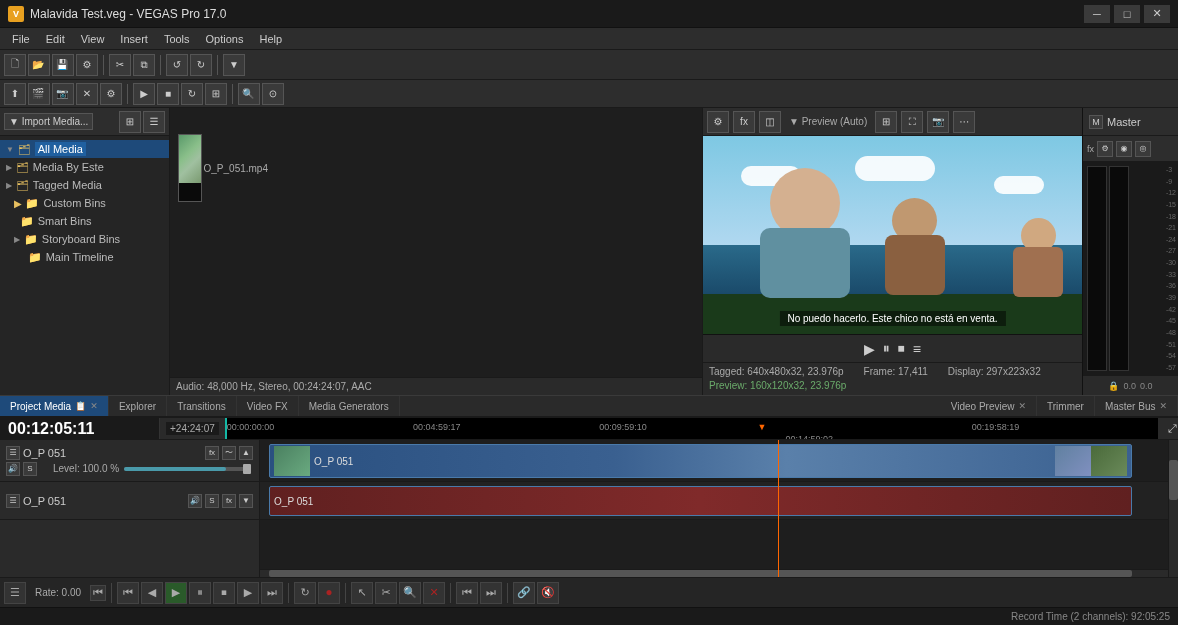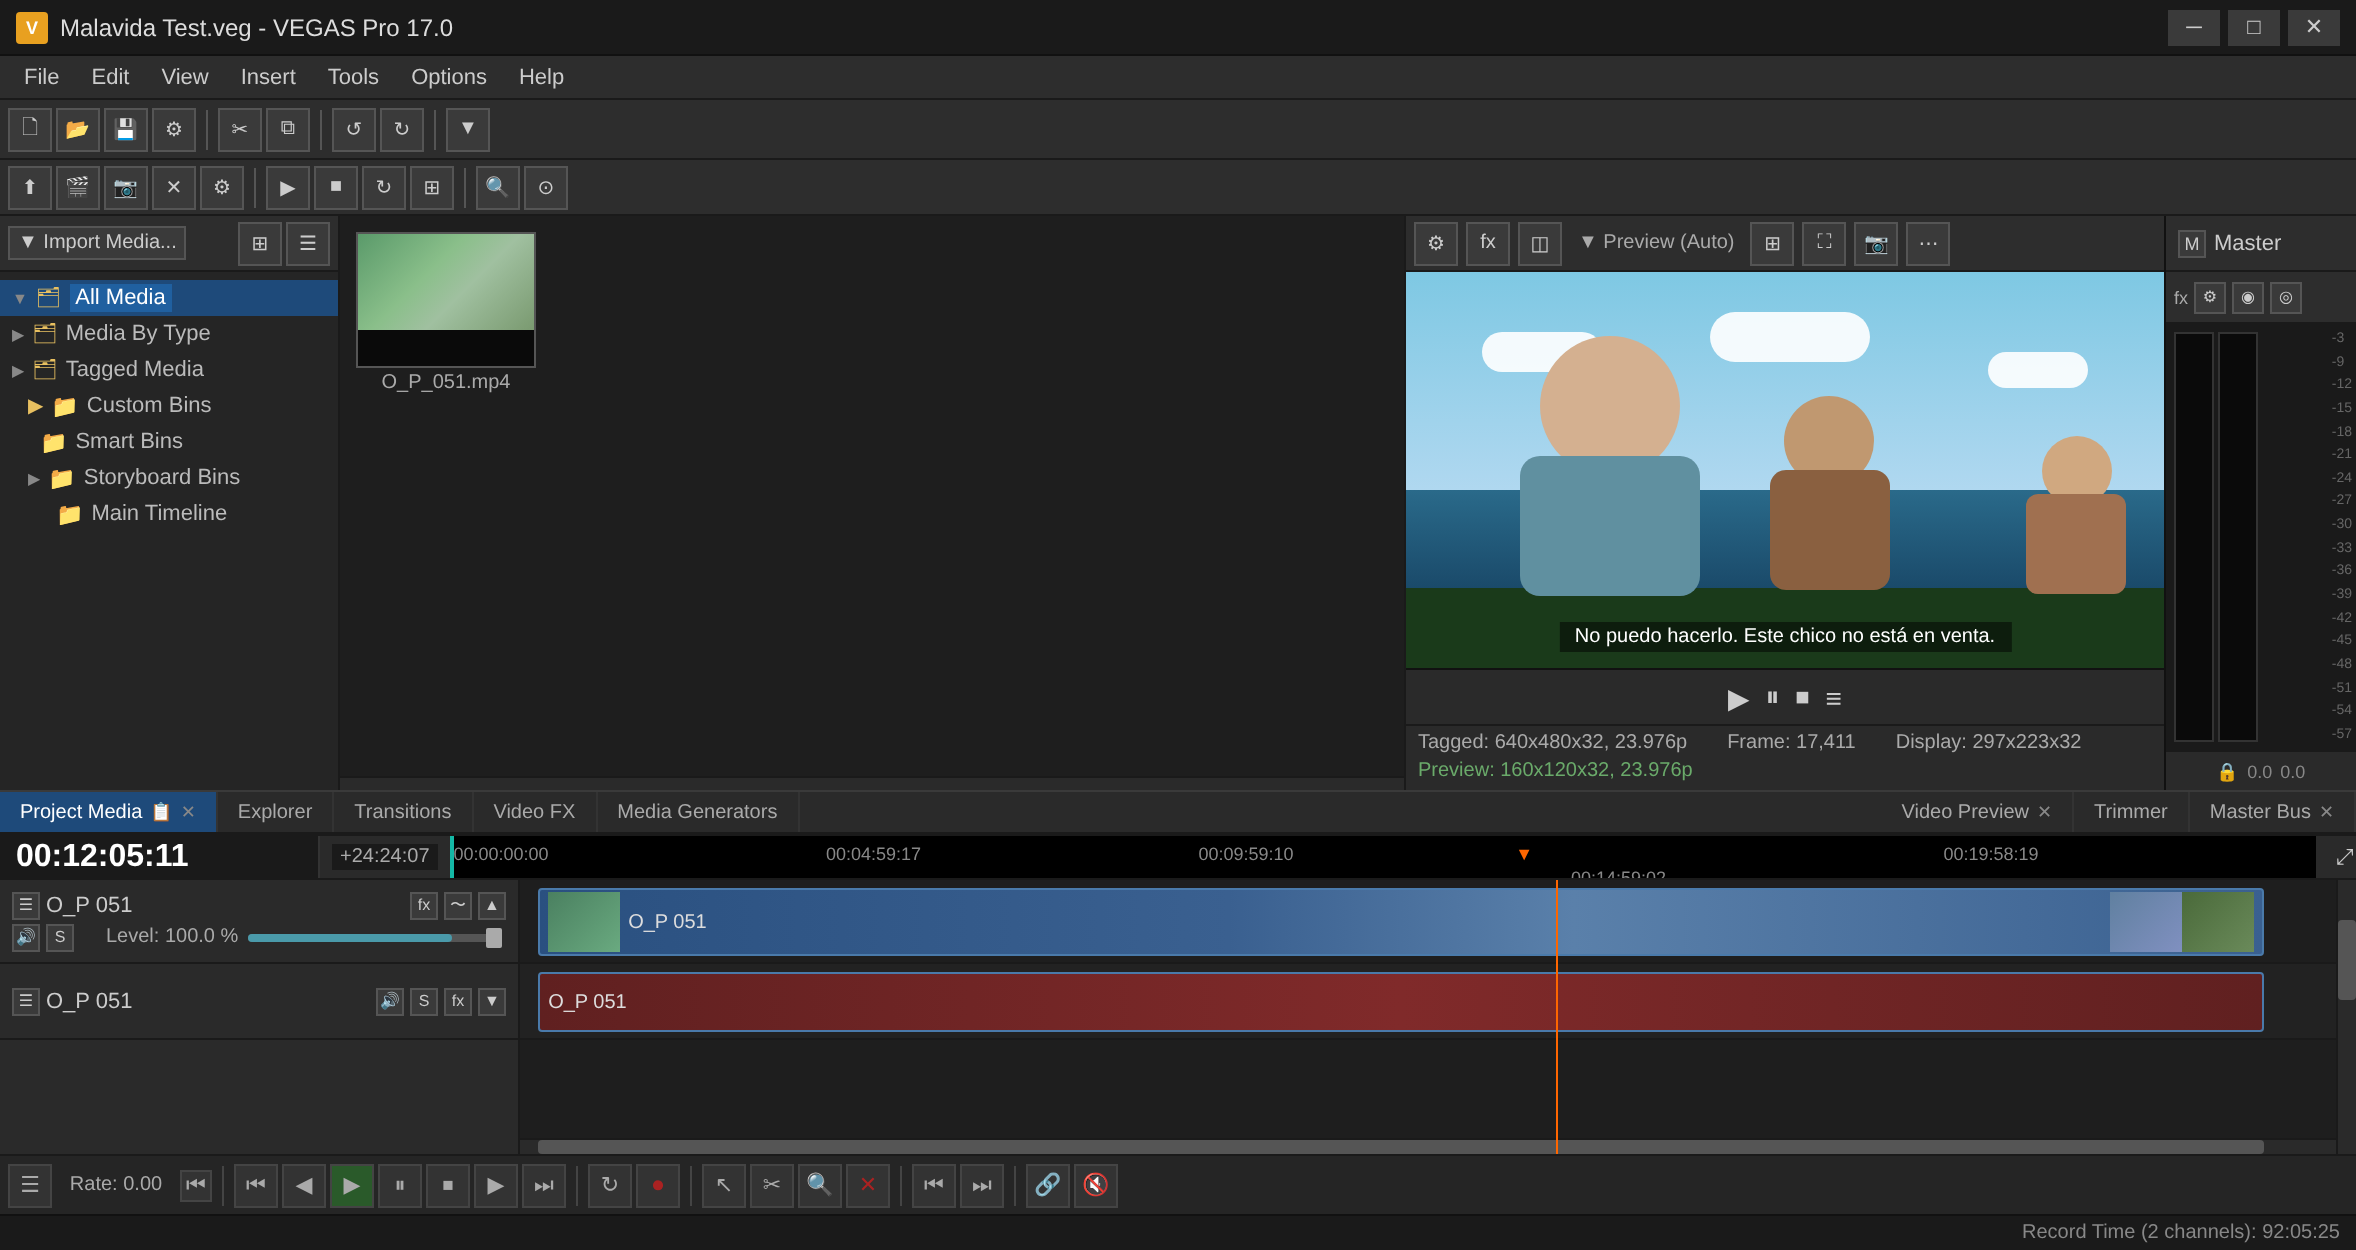--- a/index.html
+++ b/index.html
@@ -35,21 +35,21 @@
     #media-tree { flex: 1; overflow-y: auto; padding: 4px 0; }
     .tree-item { display: flex; align-items: center; padding: 2px 6px; cursor: pointer; gap: 4px; font-size: 11px; color: #bbb; height: 18px; }
     .tree-item.selected { background: #1e4a7a; color: white; }
     .tree-item .folder-icon { color: #e8c060; font-size: 10px; }
     .tree-item-indent { padding-left: 16px; }
     .tree-item-indent2 { padding-left: 28px; }
 
     
     #media-content { flex: 1; background: #1e1e1e; display: flex; flex-direction: column; border-right: 1px solid #1a1a1a; }
     #media-content-inner { flex: 1; display: flex; flex-wrap: wrap; align-content: flex-start; padding: 8px; gap: 4px; overflow-y: auto; }
-    .media-thumb { width: 90px; display: flex; flex-direction: column; align-items: center; gap: 2px; cursor: pointer; }
+    .media-thumb { width: 90px; display: flex; align-items: center; gap: 2px; cursor: pointer; margin-top: 18px; }
     .media-thumb-img { width: 90px; height: 68px; background: #333; border: 1px solid #555; position: relative; overflow: hidden; }
     .media-thumb-img .thumb-top { width: 100%; height: 48px; background: linear-gradient(135deg, #4a8a6a 0%, #6aaa8a 50%, #8ab0a0 100%); }
     .media-thumb-img .thumb-bot { width: 100%; height: 20px; background: #111; }
     .media-thumb-label { font-size: 10px; color: #aaa; text-align: center; }
     #media-info { background: #2a2a2a; padding: 3px 6px; font-size: 10px; color: #aaa; border-top: 1px solid #1a1a1a; }
 
     
     #preview-panel { width: 380px; background: #1a1a1a; display: flex; flex-direction: column; border-right: 1px solid #111; }
     #preview-toolbar { background: #2d2d2d; height: 28px; display: flex; align-items: center; padding: 0 4px; gap: 4px; border-bottom: 1px solid #1a1a1a; flex-shrink: 0; }
     #preview-screen { flex: 1; background: #000; display: flex; align-items: center; justify-content: center; position: relative; overflow: hidden; }
@@ -179,21 +179,21 @@
 
       <div class="tree-item selected">
         <span style="font-size:8px; color:#888;">▼</span>
         <span class="folder-icon">🗂</span>
         <span style="font-size:11px; background:#2060a0; color:white; padding:1px 3px;">All Media</span>
       </div>
 
       <div class="tree-item">
         <span style="font-size:8px; color:#888;">▶</span>
         <span class="folder-icon">🗂</span>
-        <span>Media By Type</span>
+        <span>Media By Este</span>
       </div>
 
       <div class="tree-item">
         <span style="font-size:8px; color:#888;">▶</span>
         <span class="folder-icon">🗂</span>
         <span>Tagged Media</span>
       </div>
 
       <div class="tree-item" style="padding-left:14px;">
         <span style="color:#e8c060; font-size:10px;">▶</span>
@@ -224,20 +224,21 @@
     <div id="media-content-inner">
       <div class="media-thumb">
         <div class="media-thumb-img">
           <div class="thumb-top" style="background: linear-gradient(135deg, #5a9a6a 0%, #8abf8a 40%, #a0c0a0 60%, #7a9a70 100%);"></div>
           <div class="thumb-bot" style="background: #0a0a0a;"></div>
         </div>
         <div class="media-thumb-label">O_P_051.mp4</div>
       </div>
     </div>
     <div id="media-info">
+      <div style="font-size:10px; color:#aaa;">Audio: 48,000 Hz, Stereo, 00:24:24:07, AAC</div>
     </div>
   </div>
 
   <div id="preview-panel">
     <div id="preview-toolbar">
       <div class="tb-btn">⚙</div>
       <div class="tb-btn">fx</div>
       <div class="tb-btn">◫</div>
       <span style="font-size:10px; color:#aaa; padding:0 4px;">▼ Preview (Auto)</span>
       <div class="tb-btn">⊞</div>

